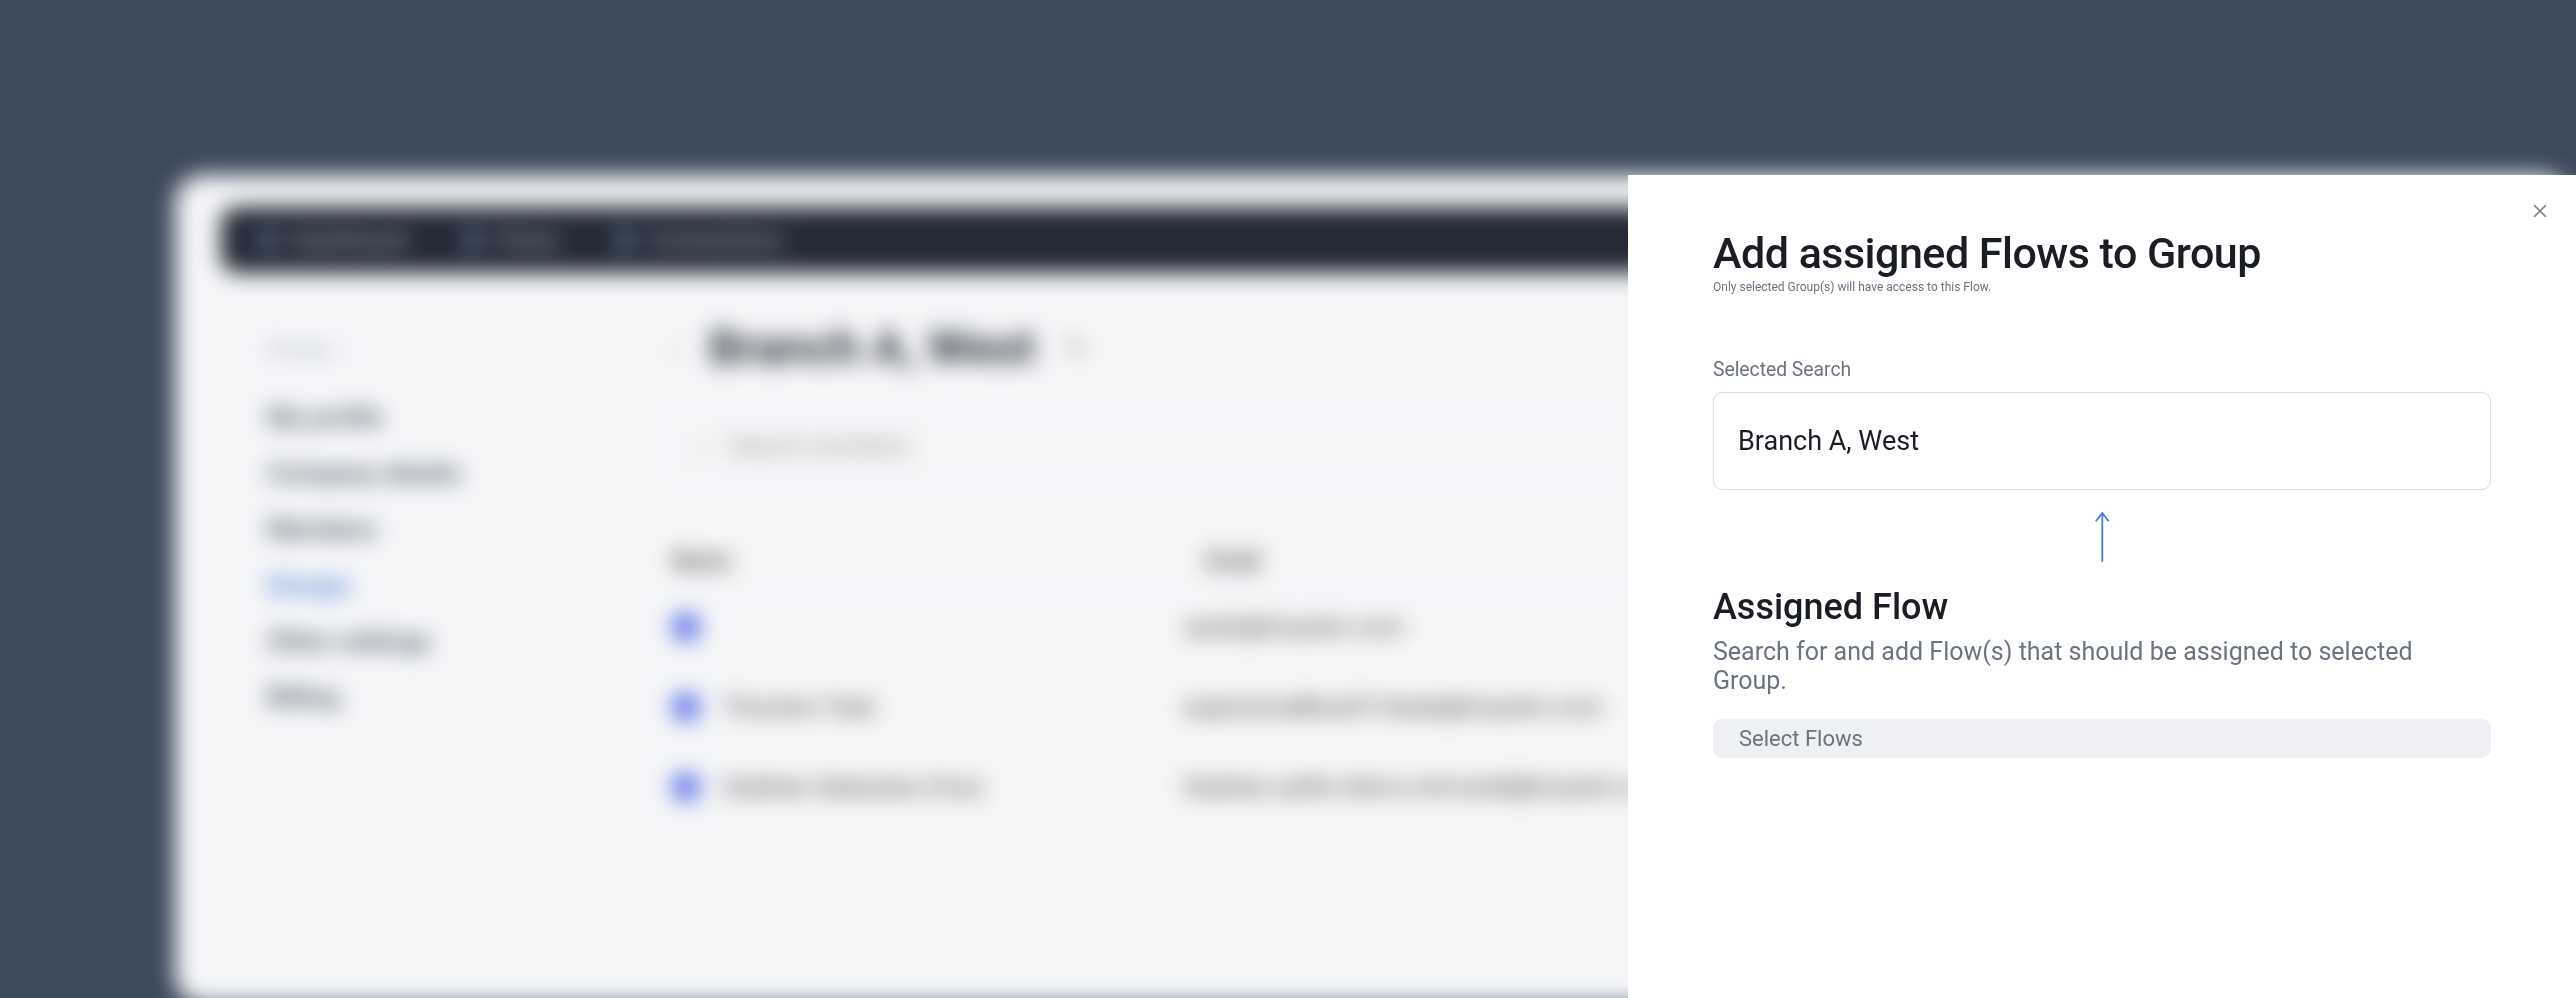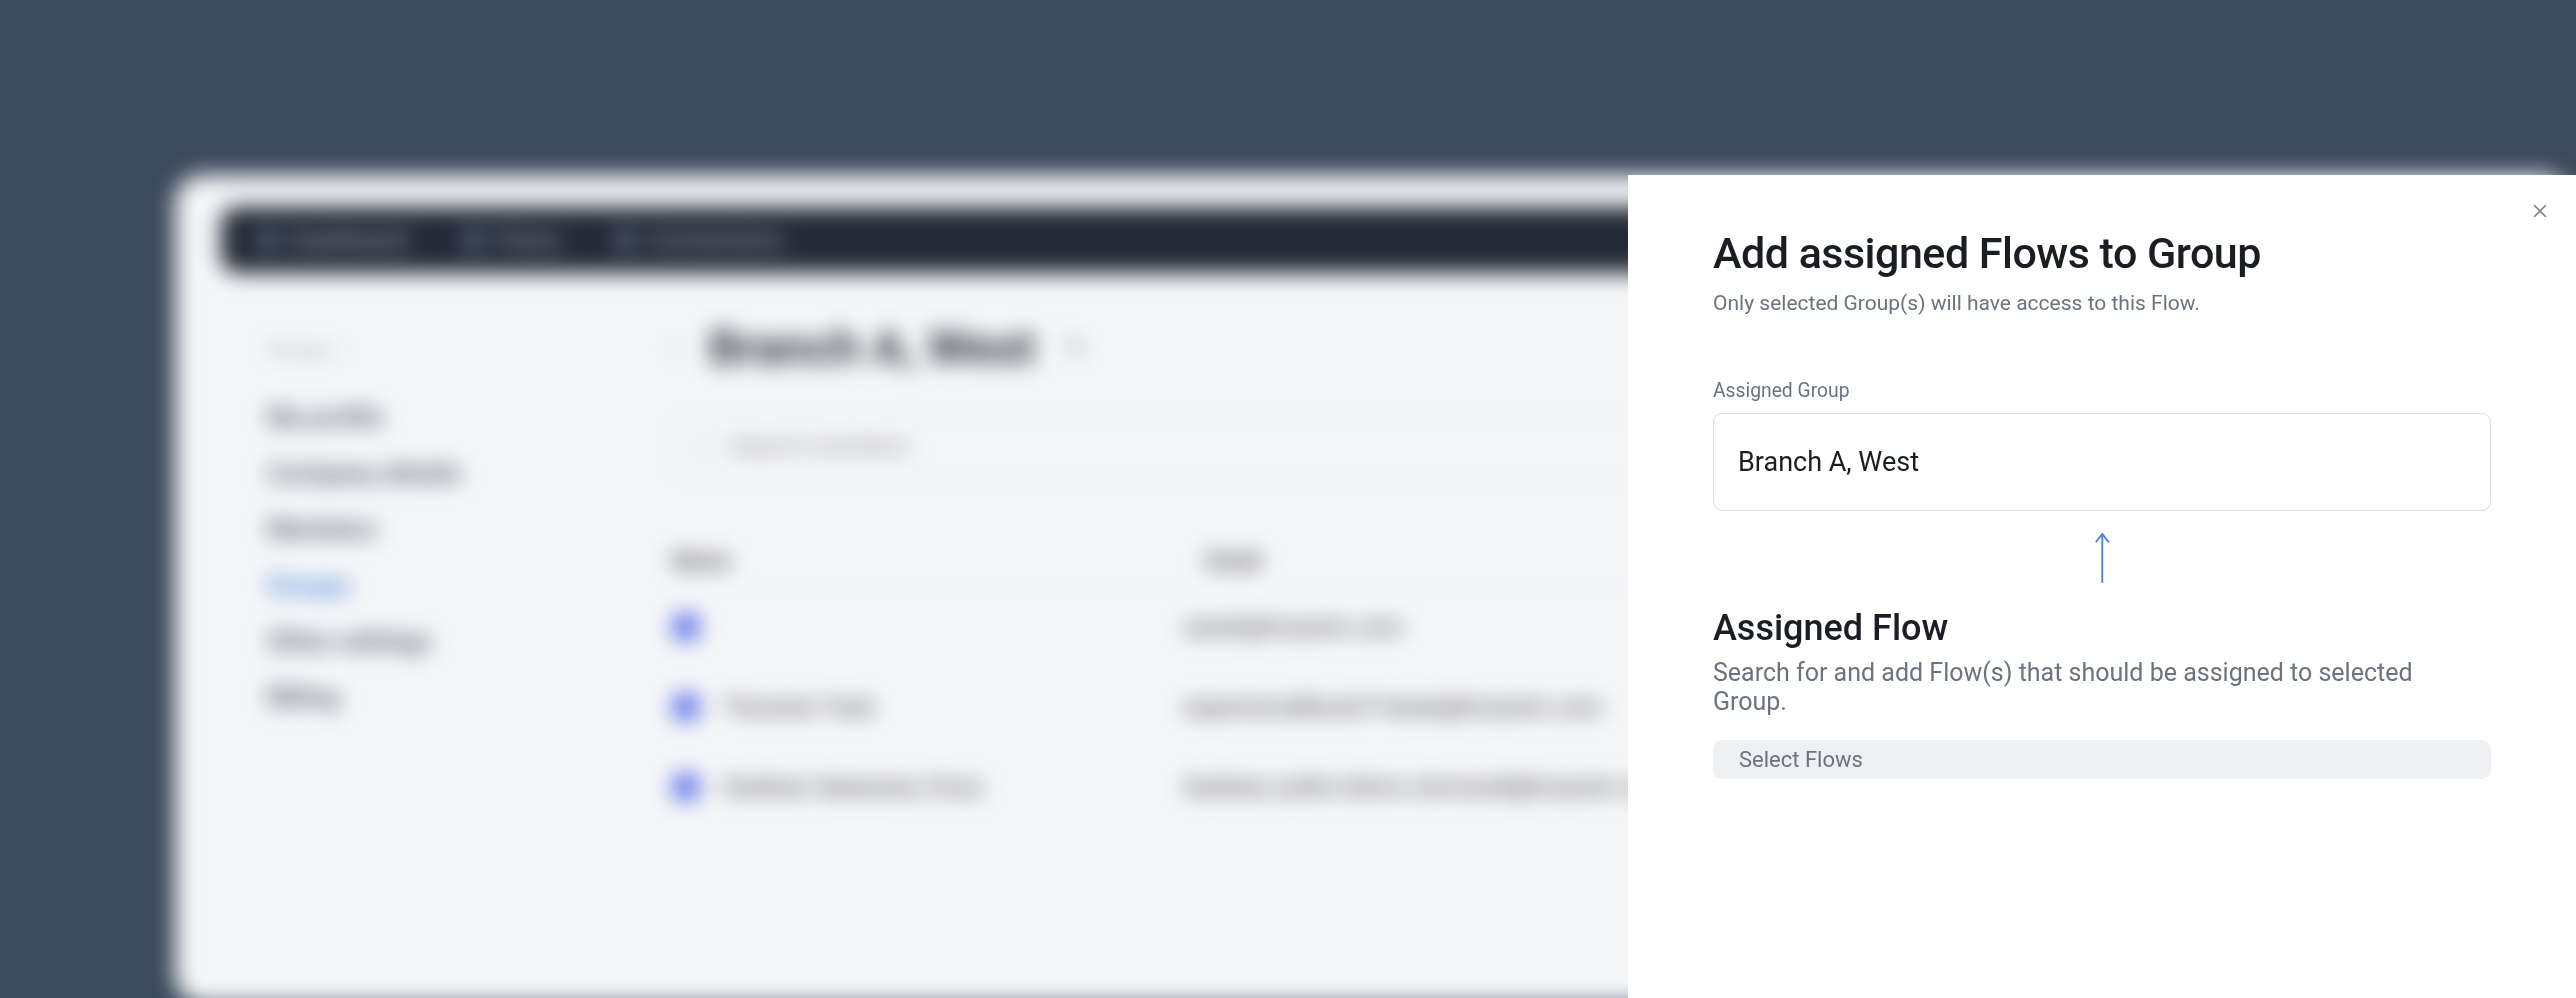--- a/index.html
+++ b/index.html
@@ -162,25 +162,25 @@
     
     .panel-inner {
       padding: 53px 85px 0 85px;
     }
     
     .panel-title {
       font-size: 43px;
       font-weight: 500;
       color: #1a1d23;
       letter-spacing: -0.5px;
-      margin-bottom: 13px;
+      margin-bottom: 2px;
     }
     
     .panel-subtitle {
-      font-size: 21px;
+      font-size: 12px;
       color: #6b7380;
       margin-bottom: 64px;
     }
     
     .field-label-small {
       font-size: 19.3px;
       color: #6b7380;
       margin-bottom: 11px;
     }
     
@@ -304,21 +304,21 @@
     <svg viewBox="0 0 24 24" fill="none" stroke="currentColor" stroke-width="2">
       <line x1="5" y1="5" x2="19" y2="19"></line>
       <line x1="19" y1="5" x2="5" y2="19"></line>
     </svg>
   </div>
 
   <div class="panel-inner">
     <h2 class="panel-title">Add assigned Flows to Group</h2>
     <p class="panel-subtitle">Only selected Group(s) will have access to this Flow.</p>
 
-    <div class="field-label-small">Assigned Group</div>
+    <div class="field-label-small">Selected Search</div>
     <div class="field-box">Branch A, West</div>
 
     <div class="arrow-container">
       <svg class="arrow-up" width="16.6" height="52" viewBox="0 0 18 56" fill="none" stroke="currentColor" stroke-width="2">
         <line x1="9" y1="56" x2="9" y2="4"></line>
         <polyline points="2,12 9,3 16,12"></polyline>
       </svg>
     </div>
 
     <h3 class="section-title">Assigned Flow</h3>

